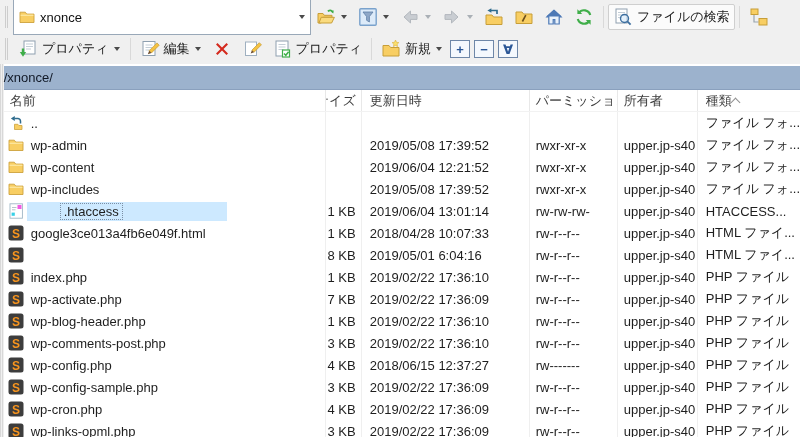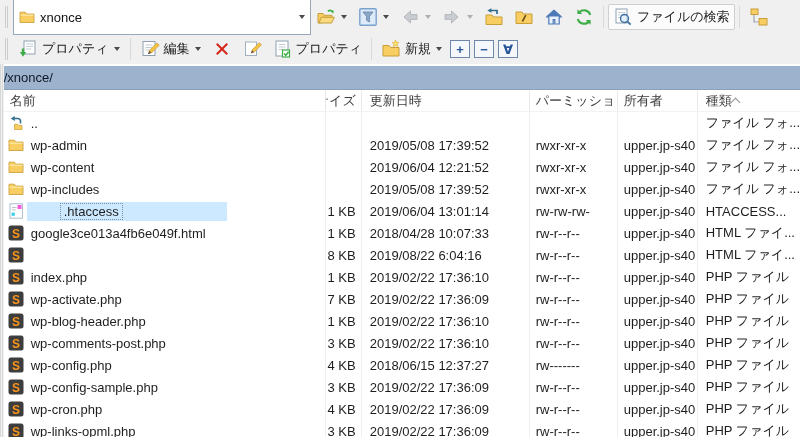--- a/index.html
+++ b/index.html
@@ -426,21 +426,21 @@
   <div class="row">
     <div class="cell c-name">
       <span class="ficon">
               <svg viewBox="0 0 16 16">
                 <rect x="0.5" y="0.5" width="15" height="15" rx="2.5" fill="#3D3D3D"></rect>
                 <text x="8" y="12.5" text-anchor="middle" font-size="12" font-weight="bold" fill="#F7941E" font-family="Liberation Sans, sans-serif">S</text>
               </svg>
             </span>
     </div>
     <div class="cell c-size">8 KB</div>
-    <div class="cell c-date">2019/08/22 6:04:16</div>
+    <div class="cell c-date">2019/05/01 6:04:16</div>
     <div class="cell c-perm">rw-r--r--</div>
     <div class="cell c-owner">upper.jp-s40</div>
     <div class="cell c-type">HTML ファイ...</div>
   </div>
 
   <div class="row">
     <div class="cell c-name">
       <span class="ficon">
               <svg viewBox="0 0 16 16">
                 <rect x="0.5" y="0.5" width="15" height="15" rx="2.5" fill="#3D3D3D"></rect>

